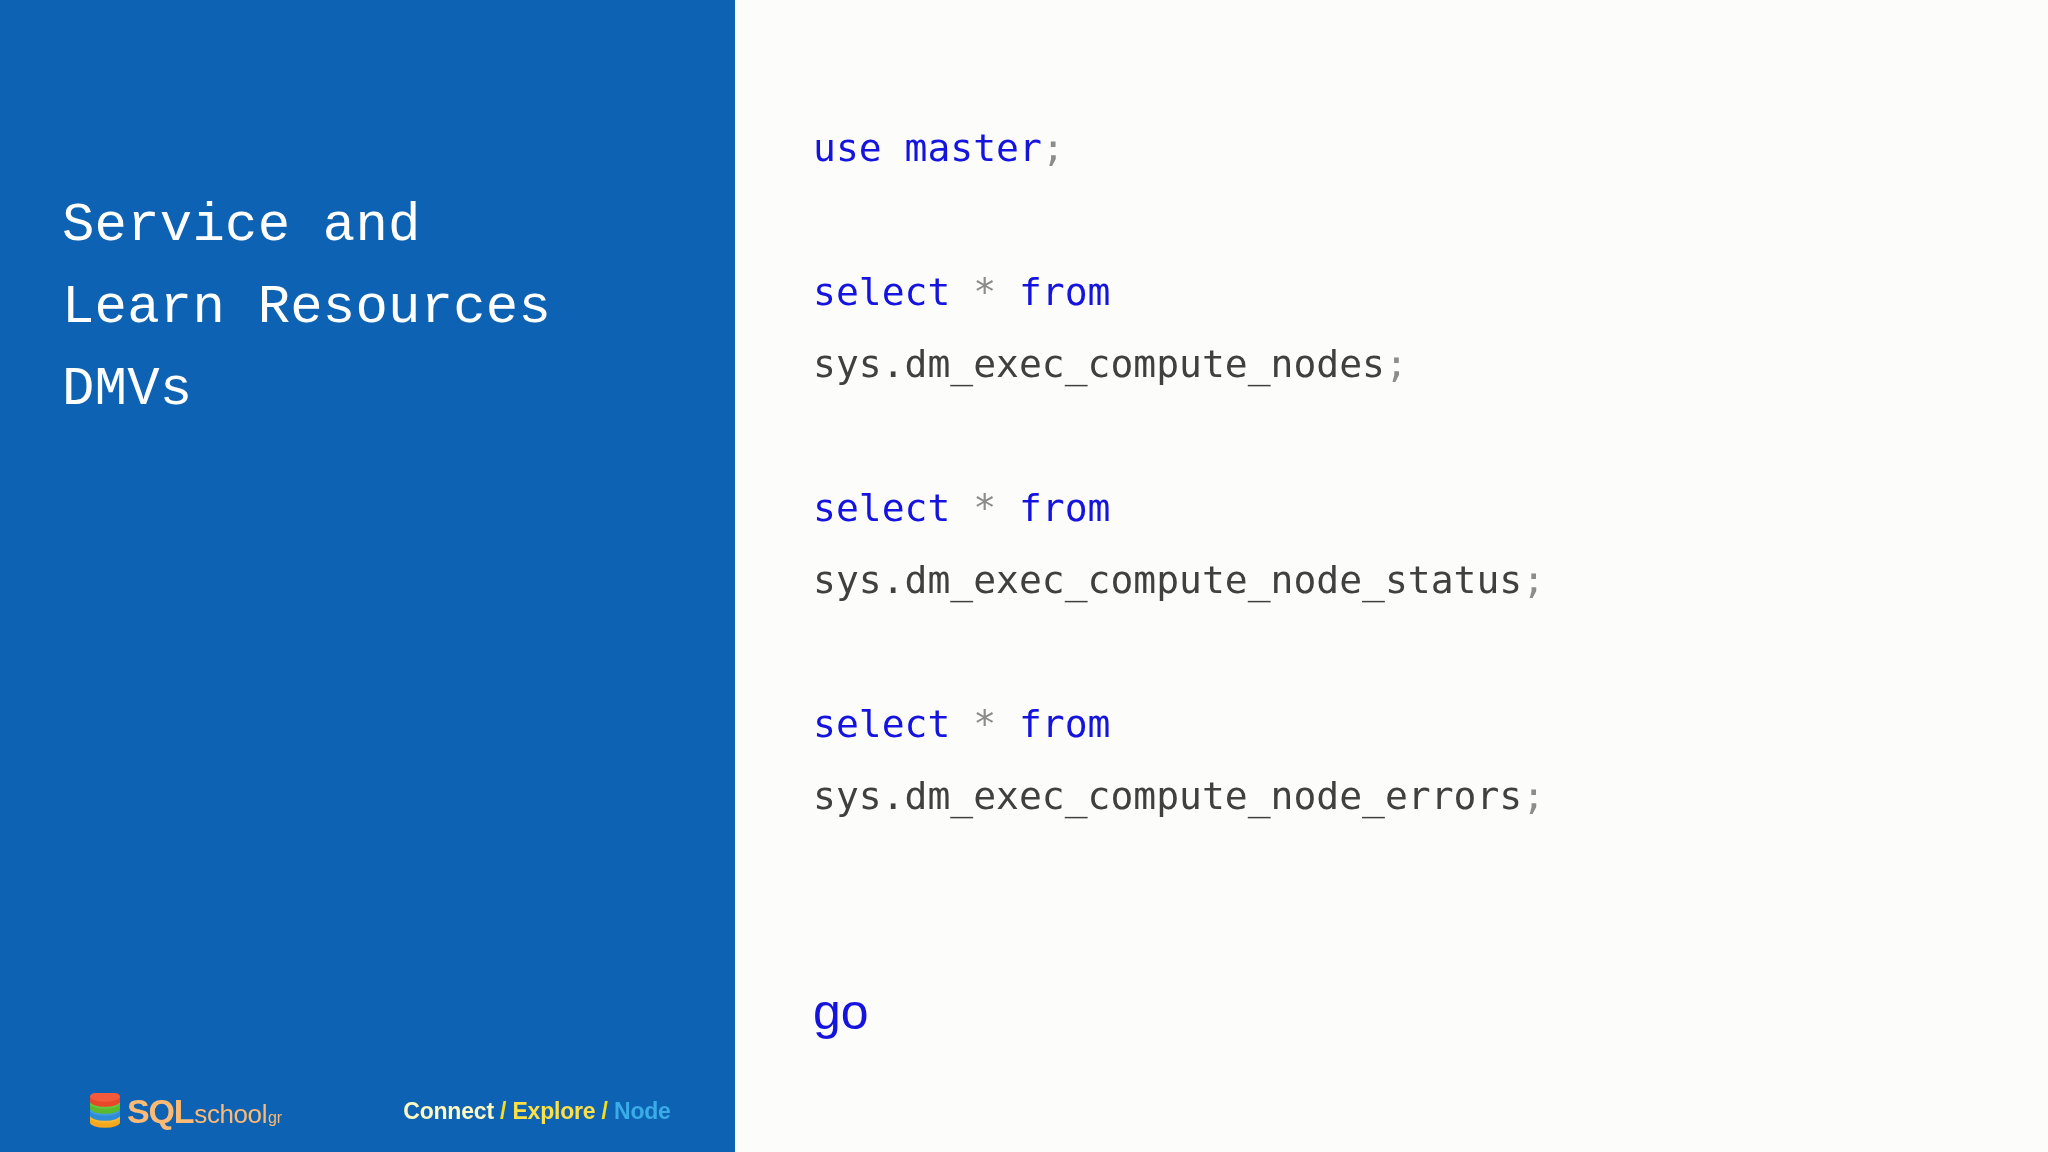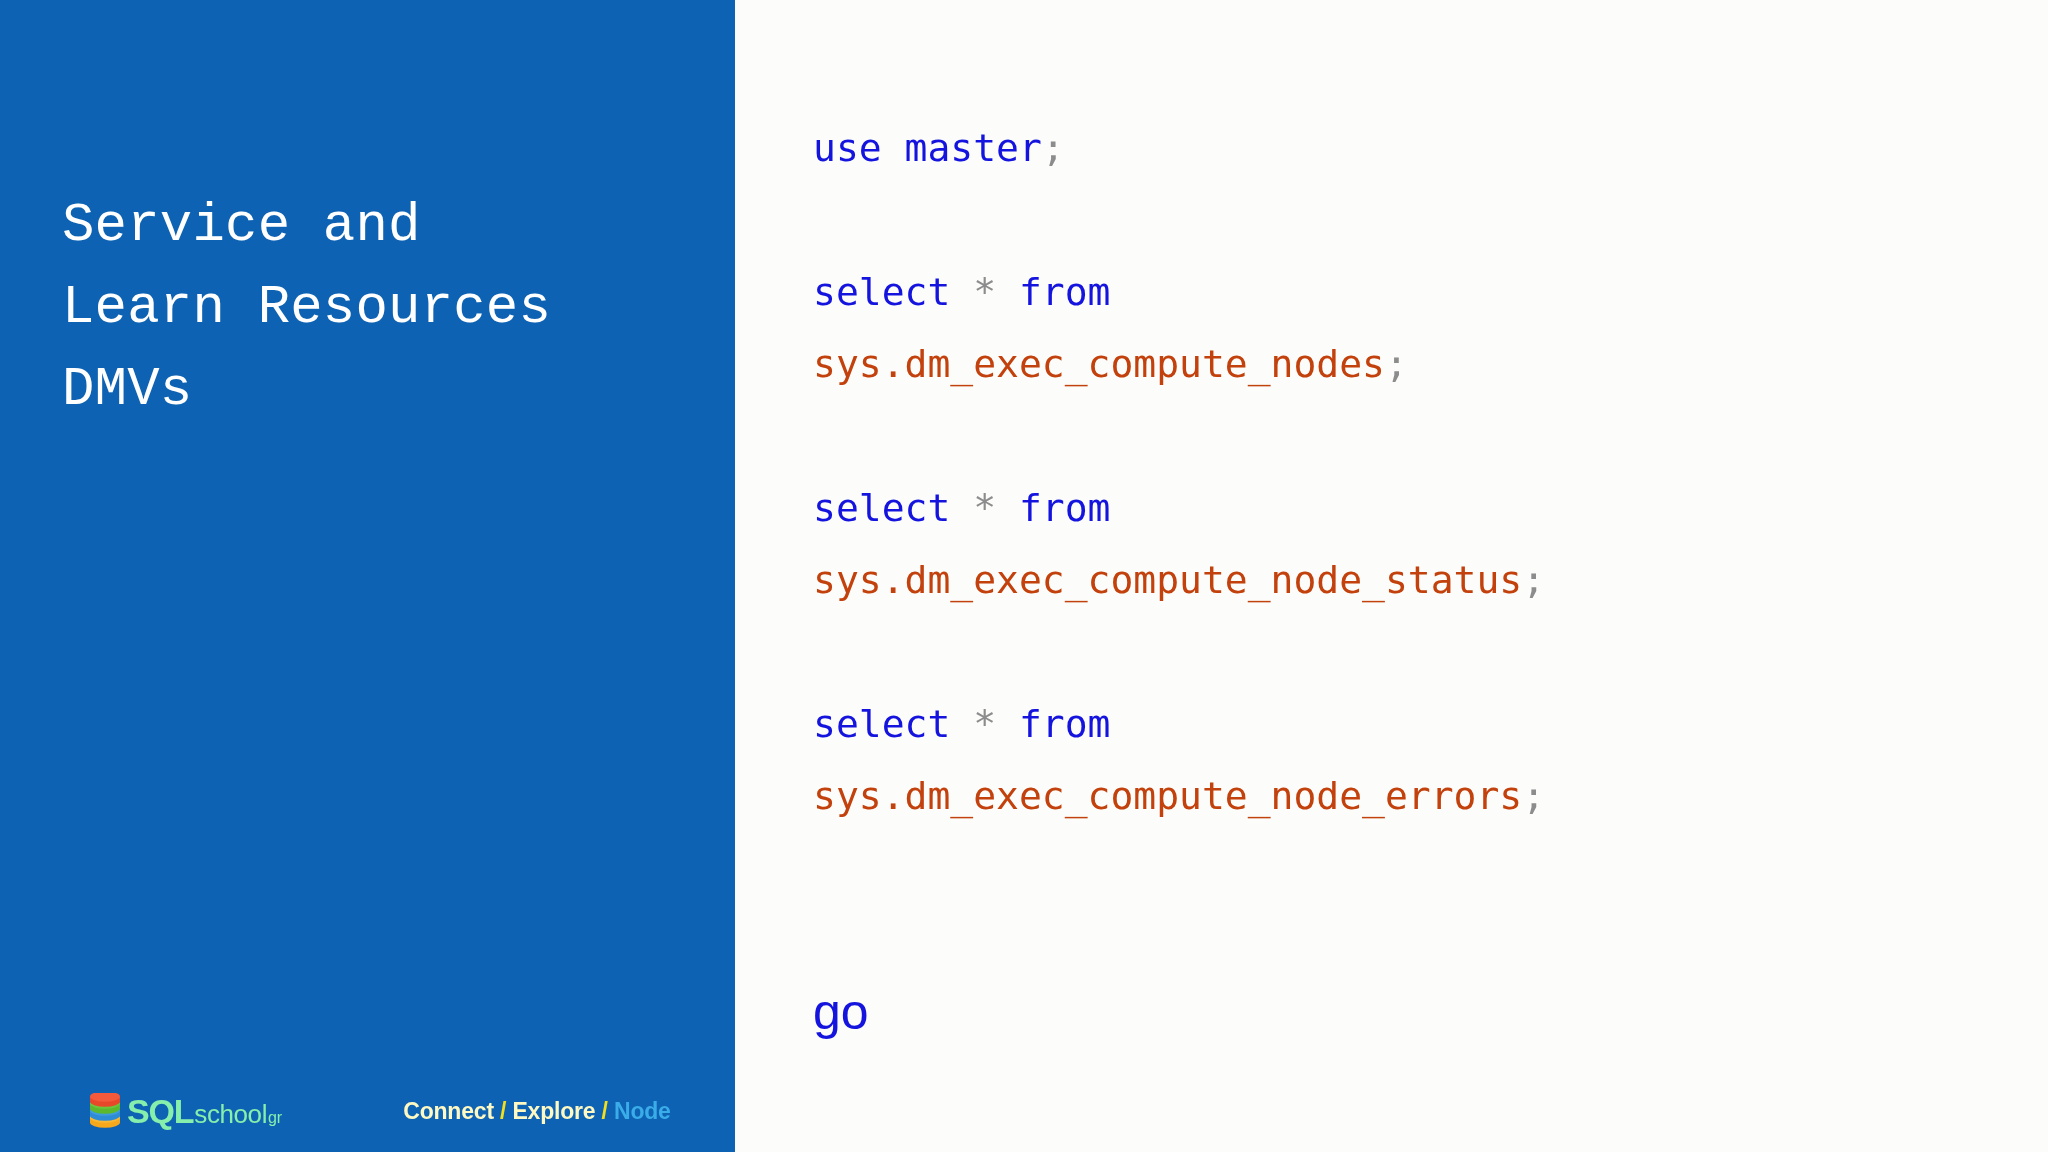--- a/index.html
+++ b/index.html
@@ -63,21 +63,21 @@
   .db-stack {
     width: 34px;
     height: 36px;
     margin-right: 5px;
     flex: 0 0 34px;
   }
 
   .brand-wordmark {
     display: flex;
     align-items: baseline;
-    color: #86efac;
+    color: #fdba74;
     line-height: 1;
   }
   .brand-sql {
     font-family: "Liberation Sans", sans-serif;
     font-weight: 700;
     font-size: 34px;
     letter-spacing: -1.2px;
   }
   .brand-school {
     font-family: Liberation Sans, sans-serif;
@@ -98,21 +98,21 @@
     margin-left: 72px;
     font-family: "Liberation Sans", sans-serif;
     font-weight: 700;
     font-size: 23px;
     letter-spacing: -0.2px;
     white-space: pre;
     line-height: 1;
   }
   .tg-connect { color: #fef9c3; }
   .tg-sep     { color: #F3E01B; }
-  .tg-explore { color: #fef9c3; }
+  .tg-explore { color: #fde047; }
   .tg-learn   { color: #3AACE8; }
 
   
   .content {
     position: relative;
     flex: 1 1 auto;
     height: 1152px;
     background: #FCFDFA;
   }
 
@@ -125,21 +125,21 @@
     font-size: 38px;
     line-height: 72px;
     white-space: pre;
   }
 
   .code-line { display: block; min-height: 72px; white-space: pre; }
   .code-line.blank { min-height: 72px; }
 
   .tok-kw    { color: #1414DE; margin-top: 35px; }
   .tok-op    { color: #8C8C8C; }
-  .tok-ident { color: #c2410c; }
+  .tok-ident { color: #404040; }
   .tok-punc  { color: #8C8C8C; }
 
   .go-line {
     font-family: "Liberation Sans", sans-serif;
     font-size: 50px;
     color: #1414DE;
     display: block;
     min-height: 72px;
   }
 </style>

